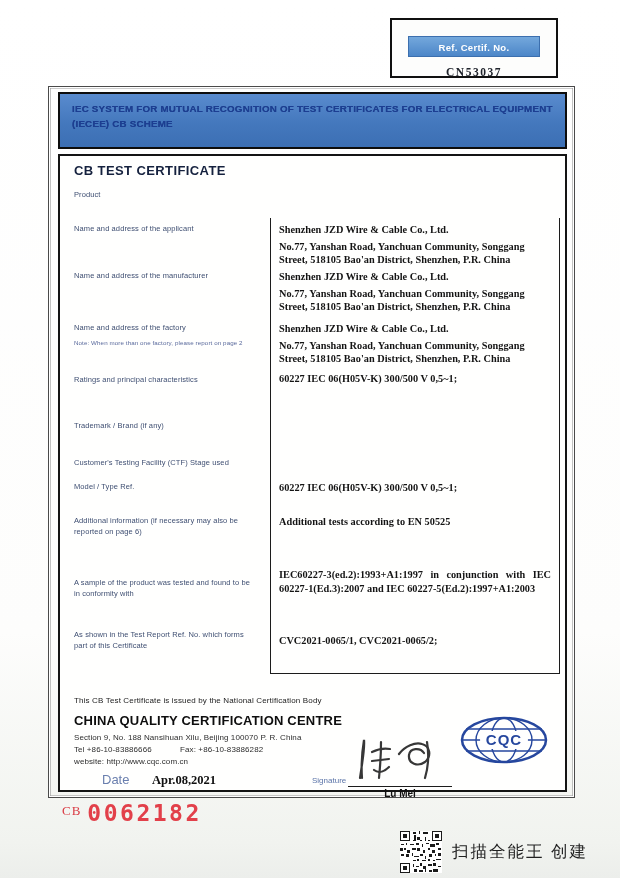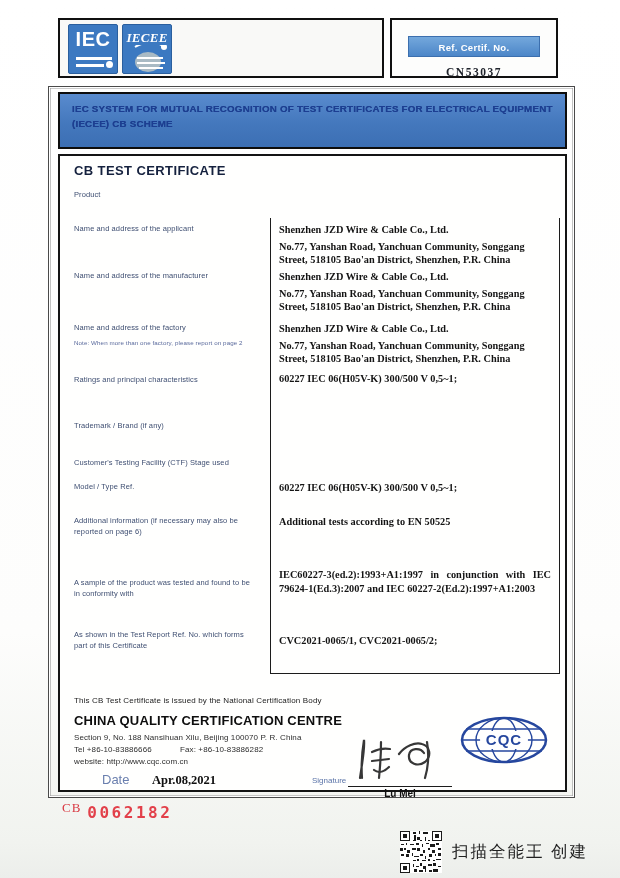--- a/index.html
+++ b/index.html
@@ -78,49 +78,30 @@
   .sig-scribble { position:absolute; left:292px; top:578px; }
   .sig-line { position:absolute; left:288px; top:630px; width:104px; border-top:1.5px solid #1c1c1c; }
   .sig-name { position:absolute; left:288px; top:632px; width:104px; text-align:center;
               font-size:10px; font-weight:bold; color:#111; }
   .cqc { position:absolute; left:398px; top:558px; }
 
   
   .cb-serial { position:absolute; left:62px; top:800px; }
   .cb-pre { font-family:Liberation Serif, serif; font-size:13px; color:#d93a43;
             letter-spacing:1px; vertical-align:6px; }
-  .cb-num { font-family:"DejaVu Sans Mono", monospace; font-weight:bold; font-size:16px;
+  .cb-num { font-family:"DejaVu Sans Mono", monospace; font-weight:bold; font-size:23px;
             color:#e2404a; letter-spacing:2.5px; margin-left:6px; }
   .scan-block { position:absolute; left:400px; top:831px; display:flex; align-items:center; }
   .scan-txt { margin-left:10px; font-size:16.5px; color:#1f1f1f; letter-spacing:2px; }
 </style>
 </head>
 <body>
 
 <div class="page">
 
-  <div class="logo-box">
-    <div class="sq iec">
-      <div class="iec-txt">IEC</div>
-      <div class="iec-bar1"></div>
-      <div class="iec-bar2"></div>
-      <div class="iec-dot"></div>
-    </div>
-    <div class="sq iecee">
-      <div class="iecee-txt">IECEE</div>
-      <svg width="48" height="28" style="position:absolute;left:0;top:20px">
-        <ellipse cx="25" cy="17" rx="13" ry="10" fill="#a9bac4"></ellipse>
-        <rect x="14" y="12" width="26" height="2" fill="#ffffff"></rect>
-        <rect x="14" y="17" width="28" height="2" fill="#ffffff"></rect>
-        <rect x="16" y="22" width="24" height="2" fill="#ffffff"></rect>
-        <path d="M12,2 C22,-4 36,-4 40,2" stroke="#ffffff" stroke-width="2" fill="none"></path>
-        <circle cx="41" cy="2" r="3" fill="#ffffff"></circle>
-      </svg>
-    </div>
-  </div>
 
   <div class="ref-box">
     <div class="ref-bar">Ref. Certif. No.</div>
     <div class="ref-val">CN53037</div>
   </div>
 
   <div class="frame"></div>
 
   <div class="banner">
     <p>IEC SYSTEM FOR MUTUAL RECOGNITION OF TEST CERTIFICATES FOR ELECTRICAL EQUIPMENT</p>
@@ -180,21 +161,21 @@
       </div>
       <div class="row h46">
         <div class="lbl">Additional information (if necessary may also be reported on page 6)</div>
         <div class="val">
           <p>Additional tests according to EN 50525</p>
         </div>
       </div>
       <div class="row h66">
         <div class="lbl pt22">A sample of the product was tested and found to be in conformity with</div>
         <div class="val vpt12">
-          <p class="just">IEC60227-3(ed.2):1993+A1:1997 in conjunction with IEC 79624-1(Ed.3):2007 and IEC 60227-2(Ed.2):1997+A1:2003</p>
+          <p class="just">IEC60227-3(ed.2):1993+A1:1997 in conjunction with IEC 60227-1(Ed.3):2007 and IEC 60227-5(Ed.2):1997+A1:2003</p>
         </div>
       </div>
       <div class="row h52">
         <div class="lbl pt8">As shown in the Test Report Ref. No. which forms part of this Certificate</div>
         <div class="val last vpt12">
           <p>CVC2021-0065/1, CVC2021-0065/2;</p>
         </div>
       </div>
     </div>
 

